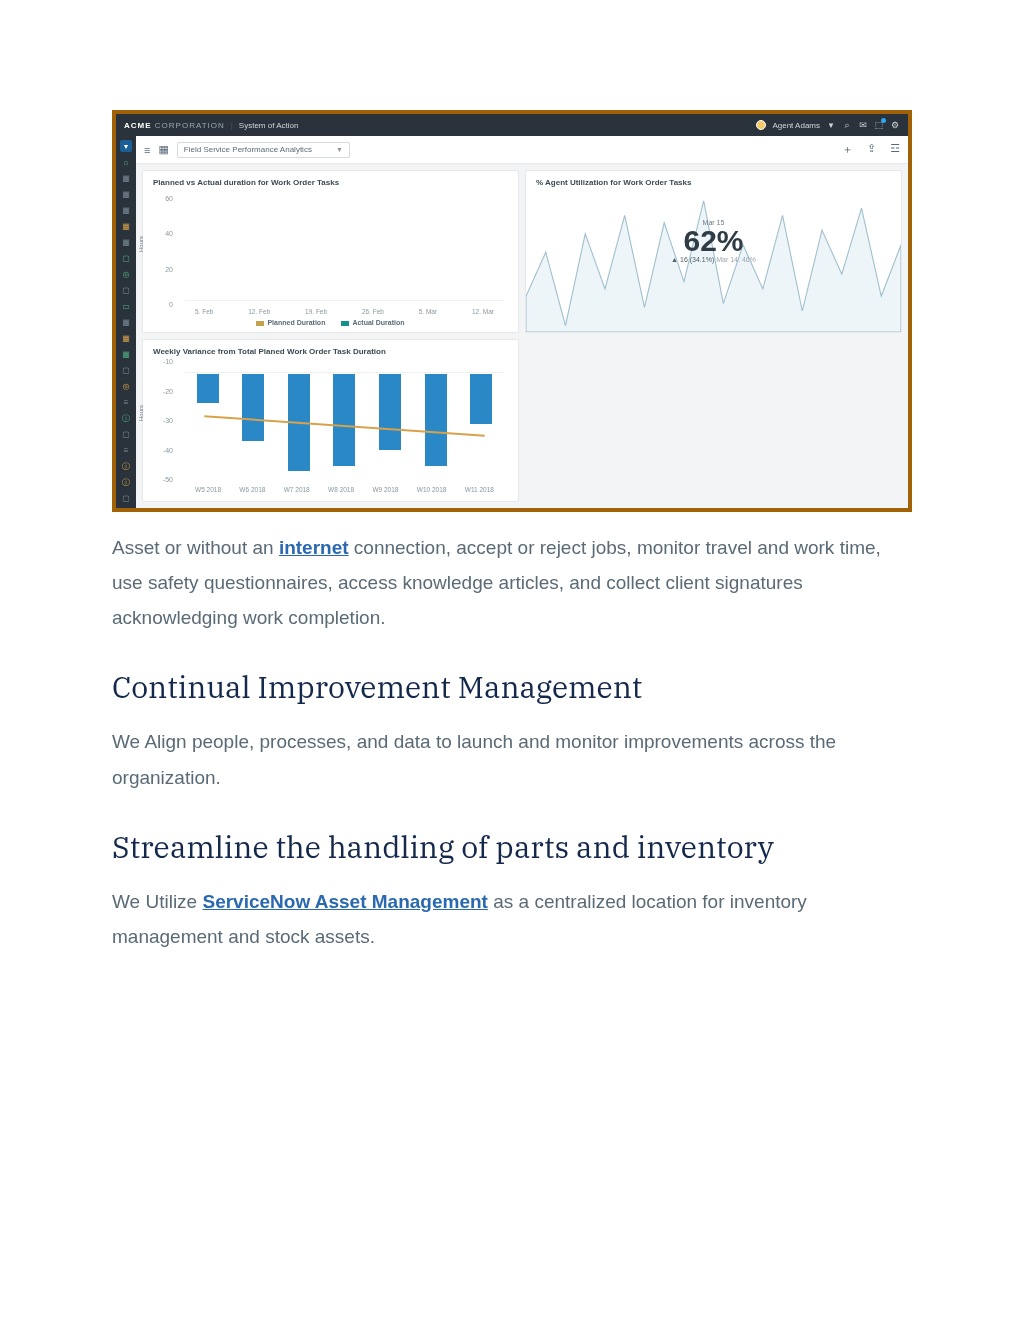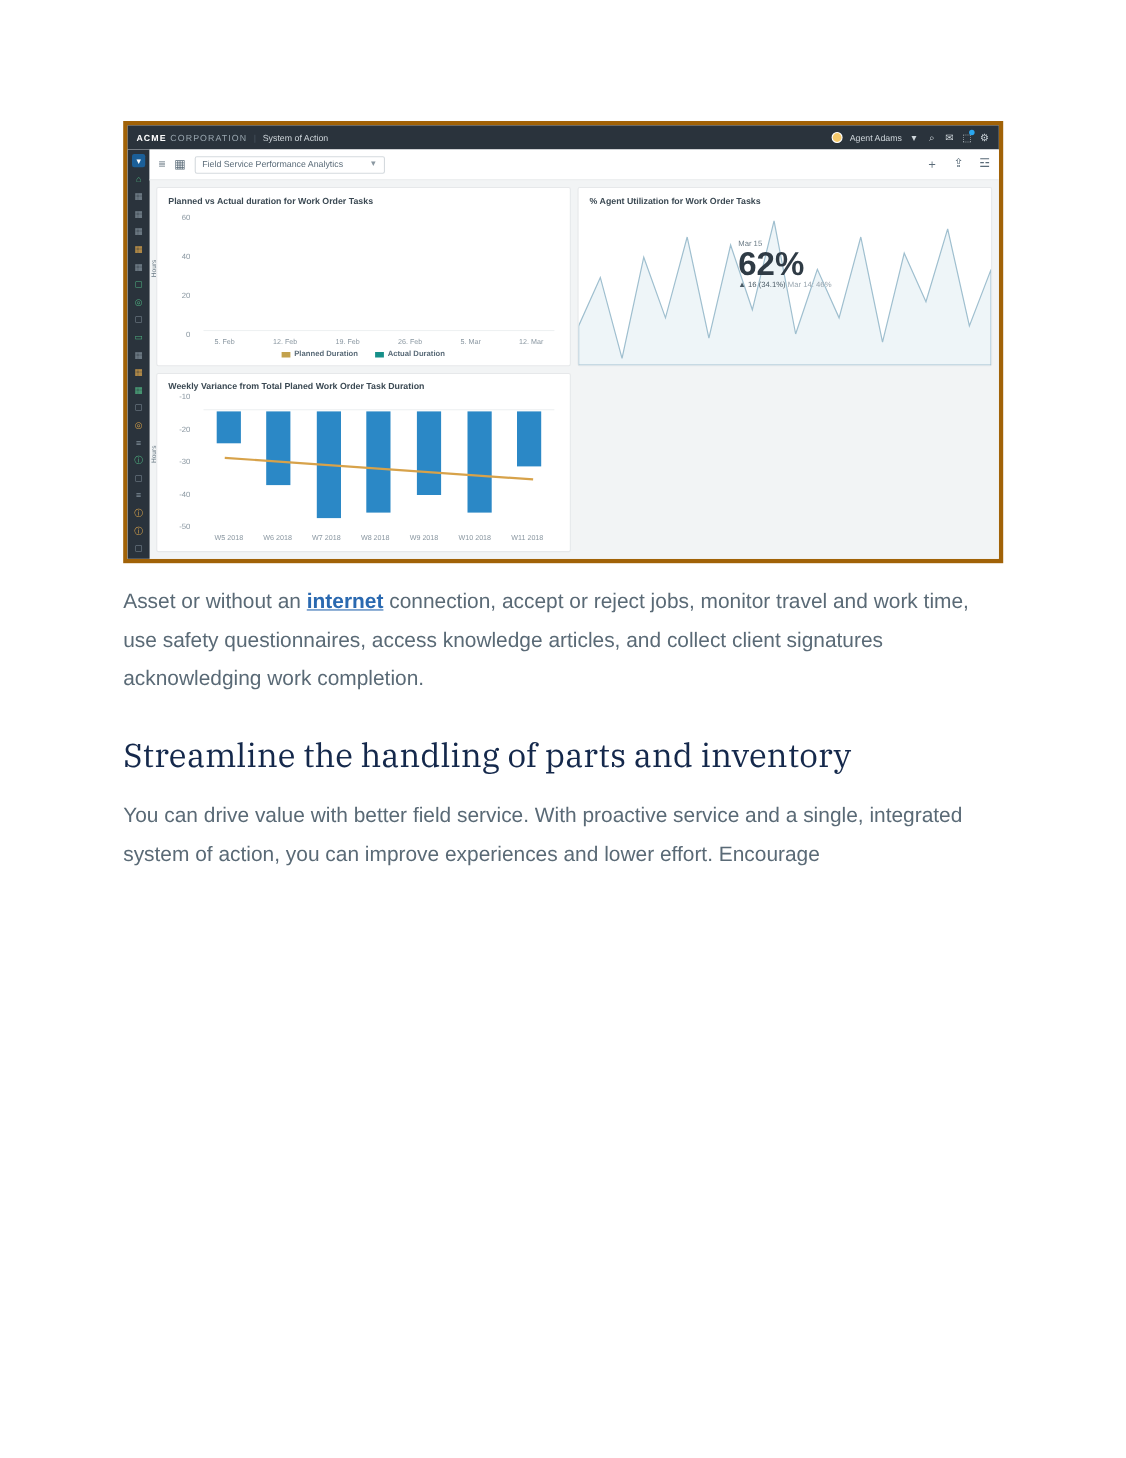--- a/index.html
+++ b/index.html
@@ -49,21 +49,21 @@
   .axisX{position:absolute;left:0;right:0;bottom:2px;display:flex;justify-content:space-between;font-size:6.5px;color:#8a97a1;padding:0 10px}
   .legend{display:flex;justify-content:center;gap:16px;font-size:7px;color:#5a6b78;margin-top:2px}
   .sw{width:8px;height:5px;display:inline-block;margin-right:3px;vertical-align:middle}
 
   
   .vbars{position:absolute;left:0;right:0;top:8px;bottom:16px;display:flex;align-items:flex-start;justify-content:space-around}
   .vb{width:22px;background:#2b88c6}
   .trend{position:absolute;left:6%;right:6%;top:46%;height:0;border-top:2px solid #d7a24a;transform:rotate(4deg)}
 
   
-  .big{position:absolute;top:46%;left:50%;transform:translate(-50%,-60%);text-align:left}
+  .big{position:absolute;top:46%;left:50%;transform:translate(-50%,-60%);text-align:center}
   .bigDate{font-size:7px;color:#6b7b86}
   .bigVal{font-size:30px;font-weight:700;color:#2f3b45;line-height:1}
   .bigSub{font-size:7px;color:#4a5b66}
   .bigSub .dim{color:#9aa7b0}
   svg.spark{position:absolute;left:0;right:0;bottom:0;top:14px;width:100%;height:calc(100% - 14px)}
 
   
   h2{font-family:"IBM Plex Serif","Times New Roman",serif;font-weight:400;color:#14284b;margin:32px 0 12px 0}
   h2.first{font-size:32px;margin-top:30px}
   h2.mid{font-size:30px}
@@ -381,17 +381,21 @@
 
         </div>
       </div>
     </div>
   </div>
 
   <p>
     <span>Asset or without an </span><a href="#">internet</a><span> connection, accept or reject jobs, monitor travel and work time, use safety questionnaires, access knowledge articles, and collect client signatures acknowledging work completion.</span>
   </p>
 
+  <h2 class="mid">Continual Improvement Management</h2>
+  <p>We Align people, processes, and data to launch and monitor improvements across the organization.</p>
 
   <h2 class="mid">Streamline the handling of parts and inventory</h2>
-  <p>You can drive value with better field service. With proactive service and a single, integrated system of action, you can improve experiences and lower effort. Encourage</p>
+  <p>
+    <span>We Utilize </span><a href="#">ServiceNow Asset Management</a><span> as a centralized location for inventory management and stock assets.</span>
+  </p>
 
 </div>
 
 </body></html>

